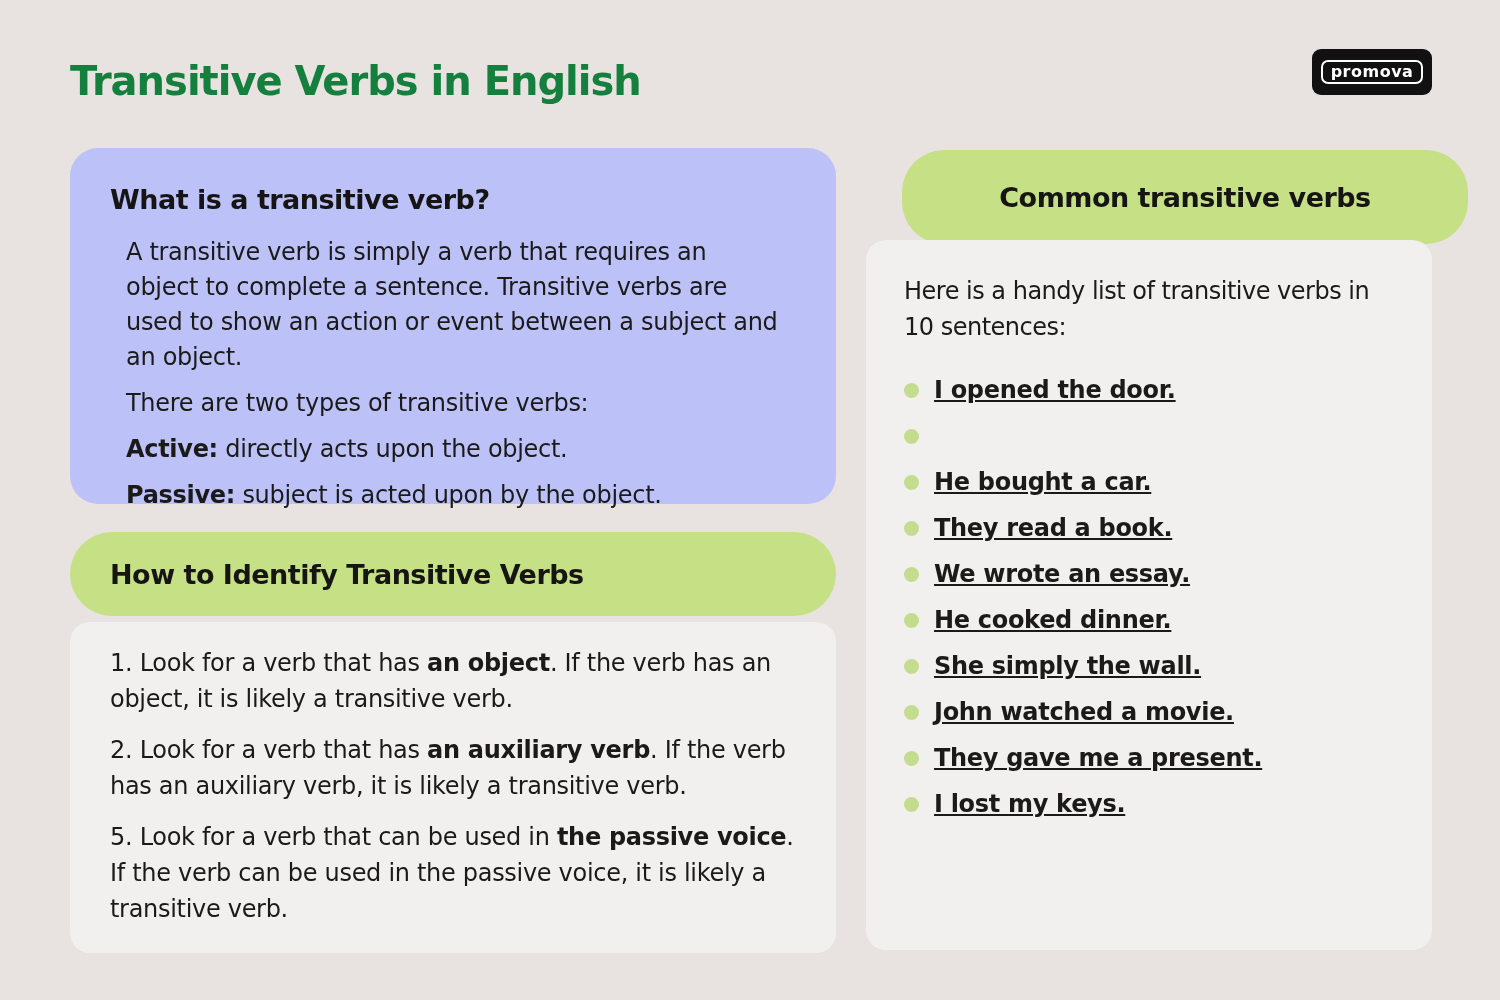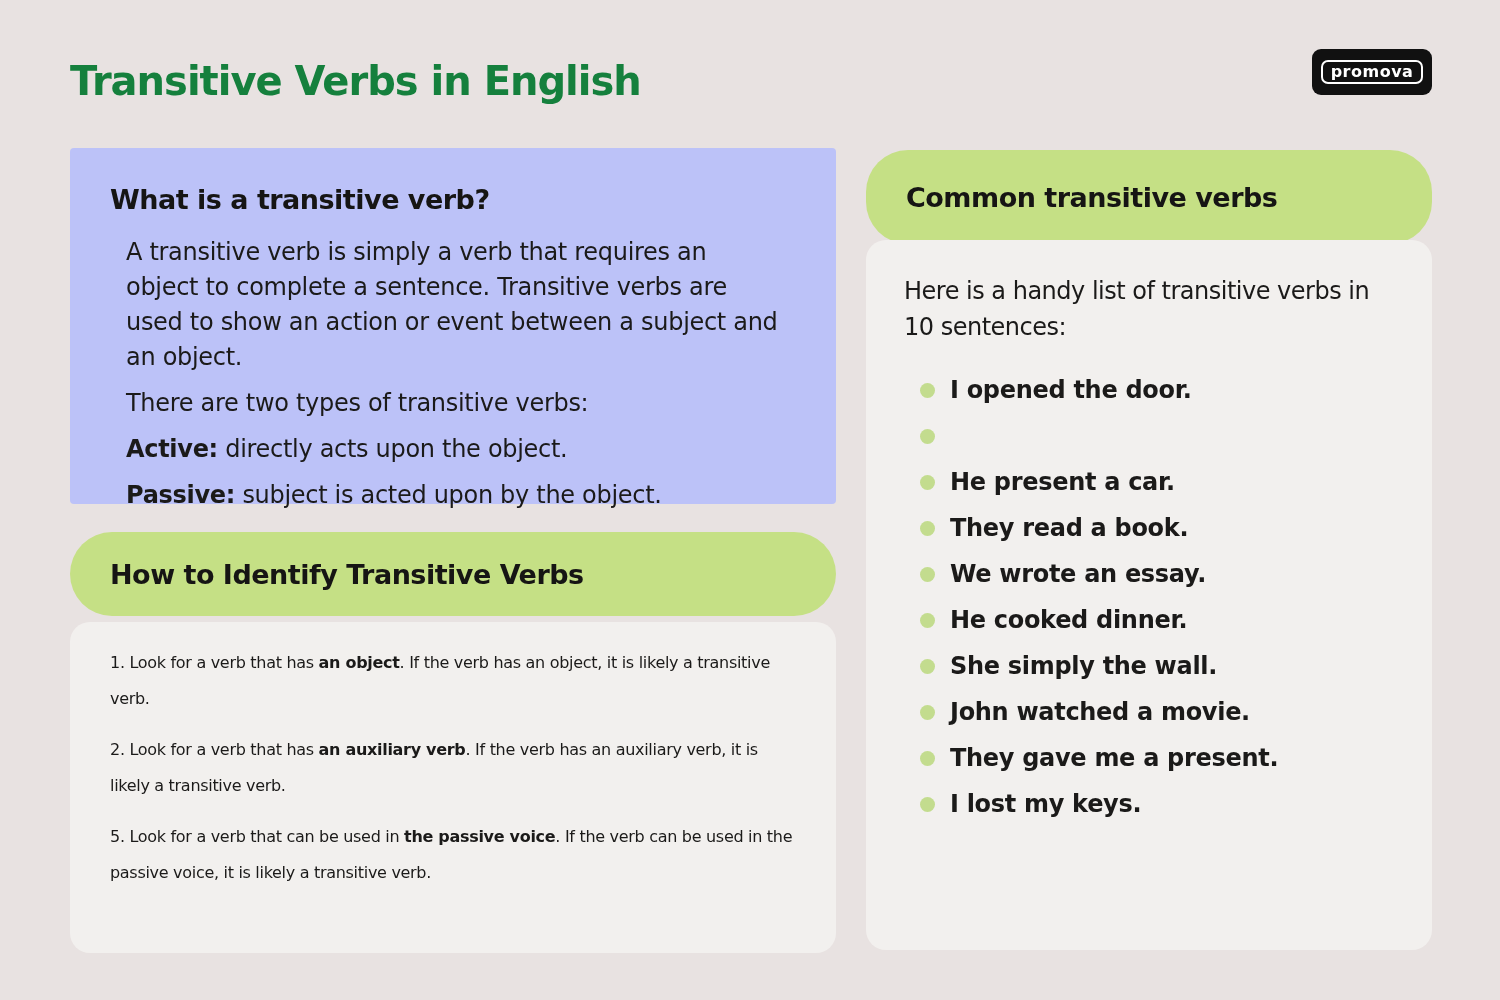--- a/index.html
+++ b/index.html
@@ -23,52 +23,52 @@
   }
   .brand-inner{
     border:2.5px solid #ffffff;border-radius:7px;
     padding:1px 8px 2px;
     color:#ffffff;font-weight:bold;font-size:16px;letter-spacing:0.5px;
     line-height:1.1;
   }
   .card{position:absolute;box-sizing:border-box;}
   .purple-card{
     left:70px;top:148px;width:766px;height:356px;
-    background:#bcc2f8;border-radius:4px;
+    background:#bcc2f8;border-radius:28px;
     padding:36px 40px 0;
   }
   .purple-card h2, .section-header h2{
     margin:0;font-size:27px;font-weight:800;letter-spacing:-0.5px;color:#161514;
   }
   .purple-card h2{margin-bottom:20px;}
   .body-text{
     font-size:24px;line-height:35px;letter-spacing:-0.3px;margin:0 16px 11px;
   }
   .section-header{
     background:#c5e085;border-radius:42px;
     display:flex;align-items:center;
     padding:0 40px;
   }
   .header-left{left:70px;top:532px;width:766px;height:84px;}
-  .header-right{left:866px;top:150px;width:566px;height:94px;}
+  .header-right{left:902px;top:150px;width:566px;height:94px;justify-content:center;}
   .white-card{
     background:#f2f0ee;border-radius:20px;
   }
   .white-left{left:70px;top:622px;width:766px;height:331px;padding:23px 40px 0;}
   .white-right{left:866px;top:240px;width:566px;height:710px;padding:33px 20px 0 38px;}
   .step{
-    font-size:16px;line-height:36px;letter-spacing:-0.3px;margin:0 0 15px;
+    font-size:24px;line-height:36px;letter-spacing:-0.3px;margin:0 0 15px;
   }
   .step b, .body-text b{font-weight:bold;}
   .intro-text{
     font-size:24px;line-height:36px;letter-spacing:-0.5px;margin:0 0 32px;
     padding-right:10px;
   }
   .sentence-list{
-    list-style:none;margin:16px;padding:0;
+    list-style:none;margin:0;padding:0;text-decoration:underline;
   }
   .sentence-list li{
     display:flex;align-items:center;
     margin:0 0 20px;height:26px;
   }
   .dot{
     width:15px;height:15px;border-radius:50%;
     background:#c3dc8e;flex:0 0 15px;margin-right:15px;
   }
   .sentence-text{
@@ -113,21 +113,21 @@
     <ul class="sentence-list">
       <li>
           <span class="dot"></span>
           <span class="sentence-text">I opened the door.</span>
         </li>
       <li>
           <span class="dot"></span>
         </li>
       <li>
           <span class="dot"></span>
-          <span class="sentence-text">He present a car.</span>
+          <span class="sentence-text">He bought a car.</span>
         </li>
       <li>
           <span class="dot"></span>
           <span class="sentence-text">They read a book.</span>
         </li>
       <li>
           <span class="dot"></span>
           <span class="sentence-text">We wrote an essay.</span>
         </li>
       <li>

